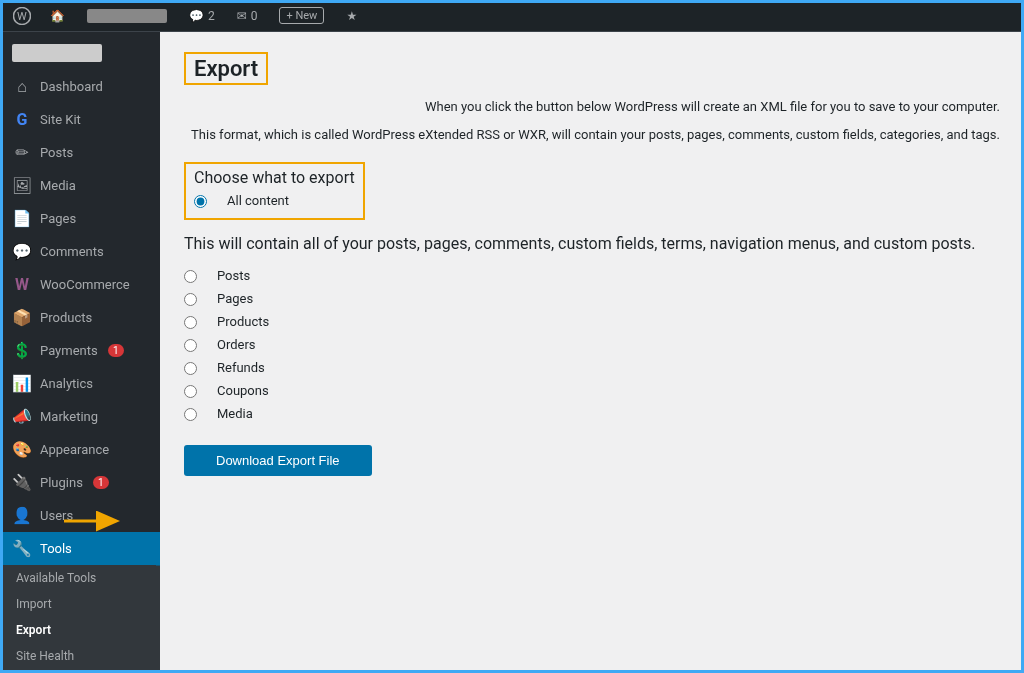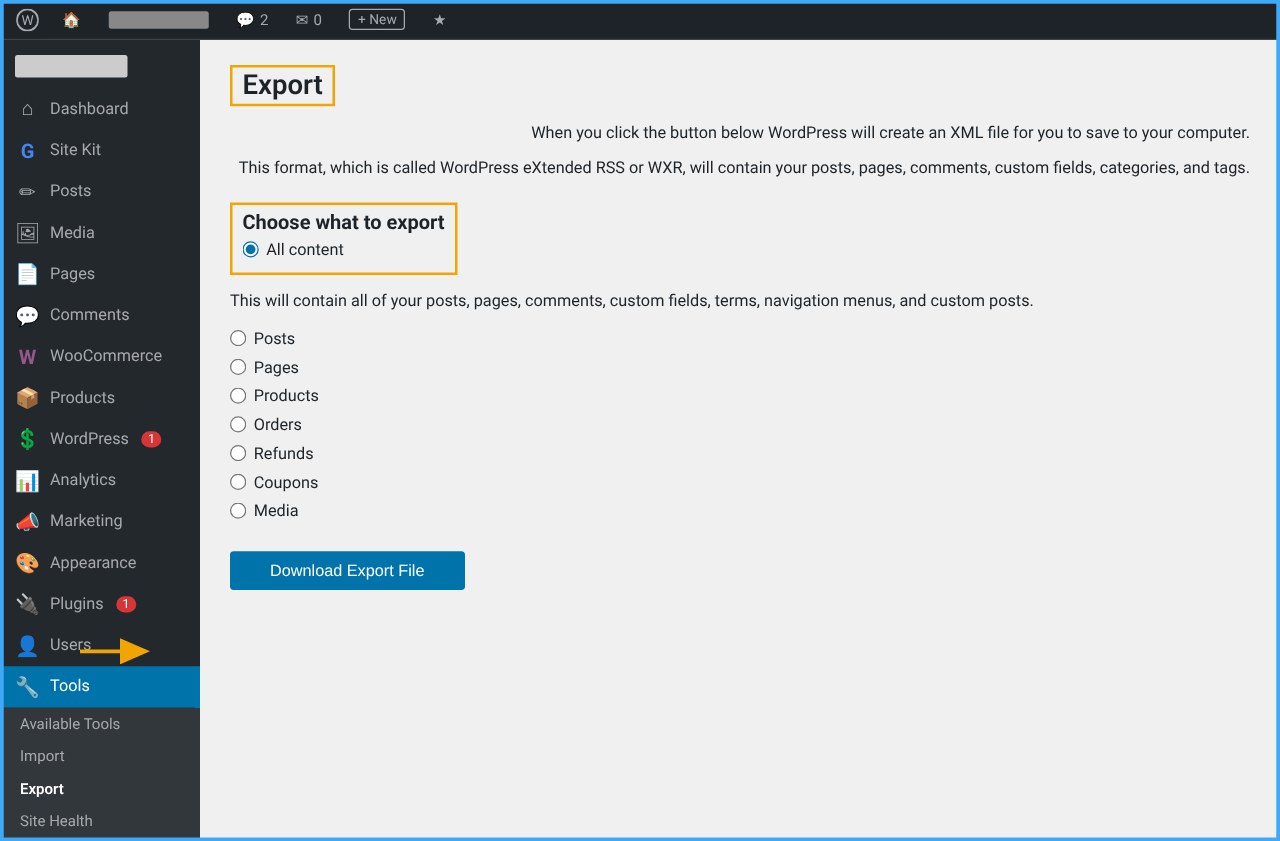--- a/index.html
+++ b/index.html
@@ -106,34 +106,34 @@
 
     .choose-export-section {
       border: 2px solid #f0a500;
       display: inline-block;
       padding: 4px 8px;
       margin-top: 10px;
       margin-bottom: 4px;
     }
     .choose-export-title {
       font-size: 16px;
-      font-weight: 700;
+      font-weight: 400;
       color: #1d2327;
     }
 
     .radio-option {
-      display: flex; align-items: flex-start; gap: 6px;
+      display: flex; align-items: flex-end; gap: 20px;
       margin: 6px 0;
       font-size: 13px;
       color: #1d2327;
     }
     .radio-option input[type=radio] { accent-color: #0073aa; cursor: pointer; }
 
     .export-note {
-      font-size: 13px;
+      font-size: 16px;
       color: #1d2327;
       margin: 8px 0 12px;
       line-height: 1.5;
     }
 
     .radio-list { margin: 4px 0; }
     .radio-list .radio-option { margin: 8px 0; }
 
     .download-btn {
       background: #0073aa;
@@ -217,21 +217,21 @@
     <div class="sidebar-item">
       <span class="sidebar-item-icon" style="font-weight:bold;color:#96588a;">W</span>
       <span>WooCommerce</span>
     </div>
     <div class="sidebar-item">
       <span class="sidebar-item-icon">📦</span>
       <span>Products</span>
     </div>
     <div class="sidebar-item">
       <span class="sidebar-item-icon">💲</span>
-      <span>WordPress</span>
+      <span>Payments</span>
       <span class="sidebar-badge">1</span>
     </div>
     <div class="sidebar-item">
       <span class="sidebar-item-icon">📊</span>
       <span>Analytics</span>
     </div>
     <div class="sidebar-item">
       <span class="sidebar-item-icon">📣</span>
       <span>Marketing</span>
     </div>

